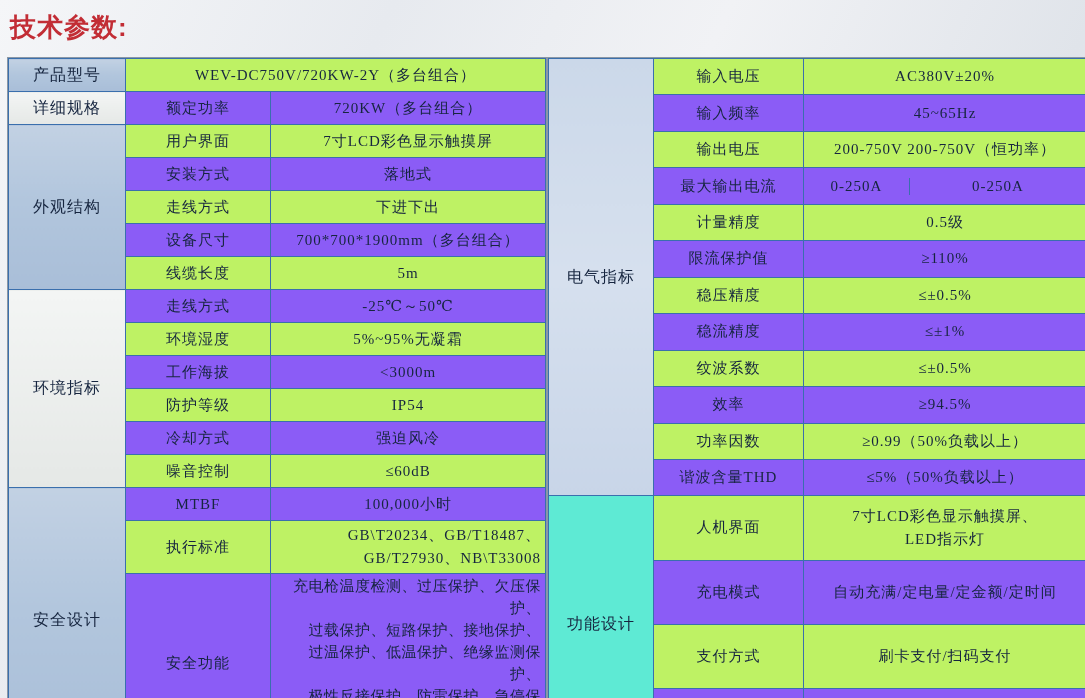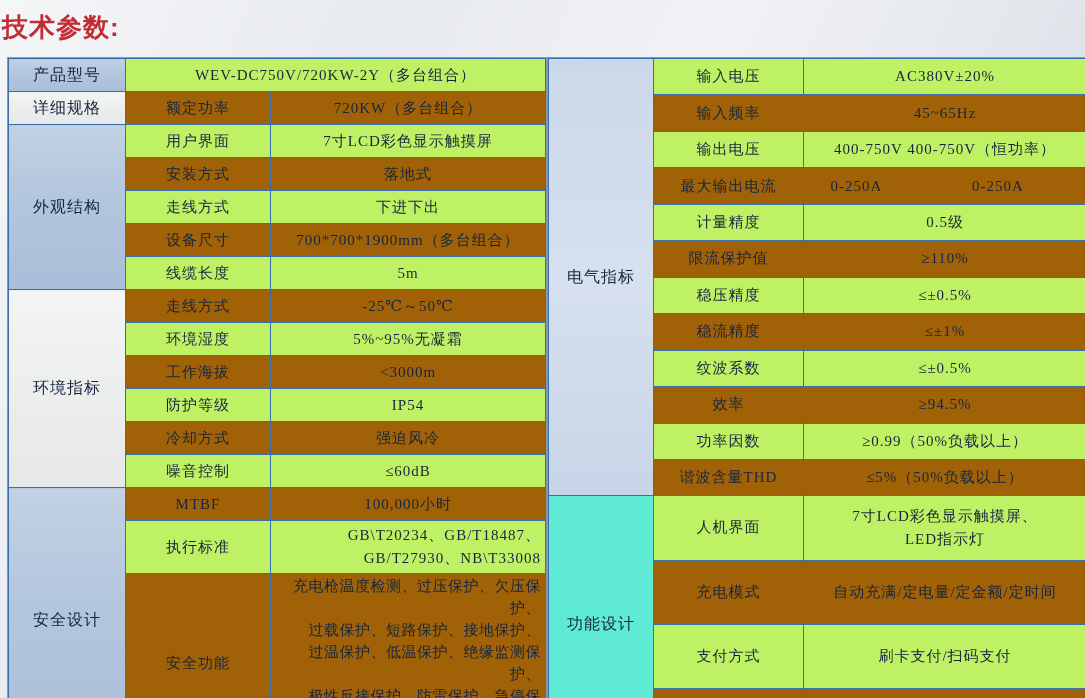--- a/index.html
+++ b/index.html
@@ -7,21 +7,21 @@
   body {
     font-family:"Liberation Serif","DejaVu Serif",serif;
     background:linear-gradient(115deg,#f5f6f8 0%,#e7eaef 28%,#f1f2f5 52%,#e0e4ea 78%,#eaecf0 100%);
     color:#16253f;
   }
   .page-title {
     font-family:"Liberation Sans","DejaVu Sans",sans-serif;
     font-weight:bold;
     font-size:26px;
     color:#c22d35;
-    padding:10px 0 0 2px;
+    padding:10px 0 0 10px;
     letter-spacing:1px;
   }
   .tables {
     position:absolute;
     left:8px; top:58px;
     display:flex;
     gap:2px;
   }
   table {
     border-collapse:collapse;
@@ -37,21 +37,21 @@
     letter-spacing:1px;
     padding:1px 4px;
     overflow:hidden;
   }
   tr { height:33px; }
   tr.h2 { height:53px; }
   tr.h5 { height:114px; }
   tr.h58 { height:58px; }
   
   .rw { background:#bef264; }
-  .rb { background:#a16207; }
+  .rb { background:#8b5cf6; }
   
   .gblue  { background:linear-gradient(180deg,#c2d1e3 0%,#b2c6dd 45%,#a9bed8 100%); font-size:16px; }
   .gwhite { background:linear-gradient(180deg,#f3f5f4 0%,#e5e8e6 100%); font-size:16px; }
   .gelec  { background:linear-gradient(180deg,#cbd8e9 0%,#d6e0ee 50%,#c8d5e8 100%); font-size:16px; }
   .gfunc  { background:#5eead4; font-size:16px; }
   .pre { white-space:pre-line; line-height:23px; }
   .left-align { text-align:right; padding-left:9px; }
   .small { font-size:15px; line-height:22px; letter-spacing:0.5px; }
   
   td.split-cell { padding:0; }
@@ -164,21 +164,21 @@
       <td class="gelec" rowspan="12">电气指标</td>
       <td class="rw">输入电压</td>
       <td class="rw">AC380V±20%</td>
     </tr>
     <tr>
       <td class="rb">输入频率</td>
       <td class="rb">45~65Hz</td>
     </tr>
     <tr>
       <td class="rw">输出电压</td>
-      <td class="rw">400-750V 400-750V（恒功率）</td>
+      <td class="rw">200-750V 200-750V（恒功率）</td>
     </tr>
     <tr>
       <td class="rb">最大输出电流</td>
       <td class="rb split-cell">
         <div class="split">
           <span>0-250A</span>
           <span>0-250A</span>
         </div>
       </td>
     </tr>

